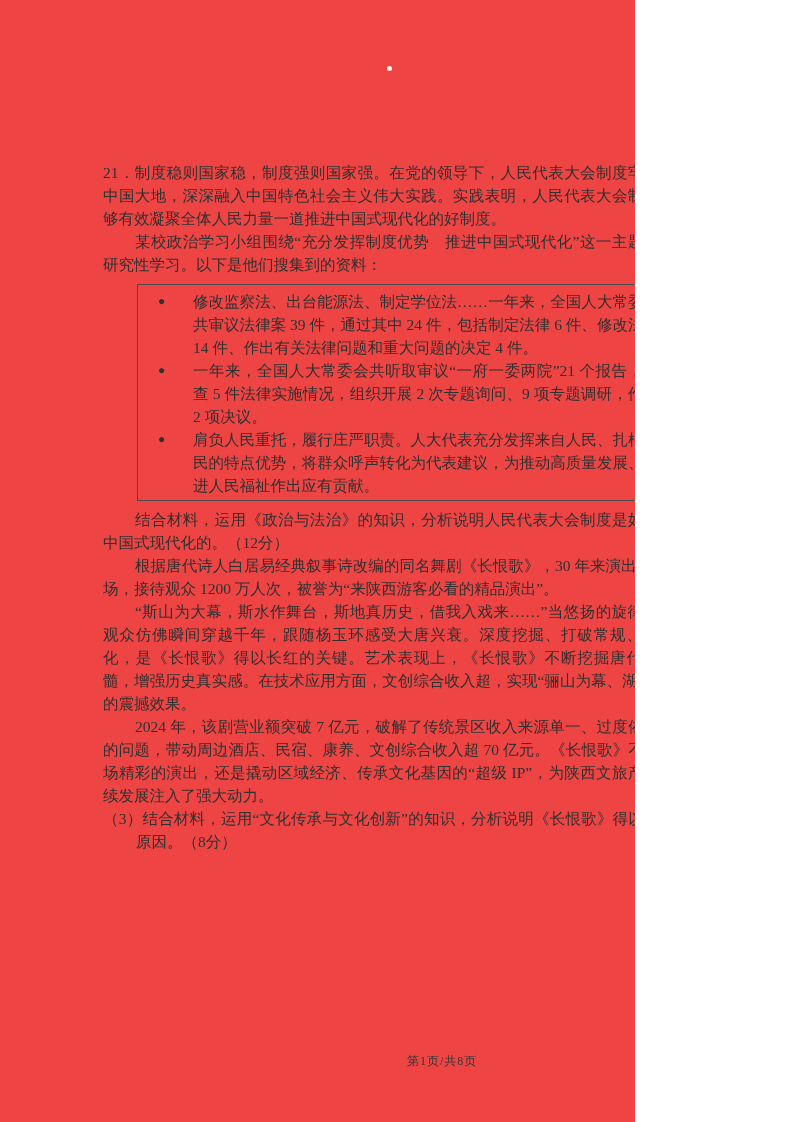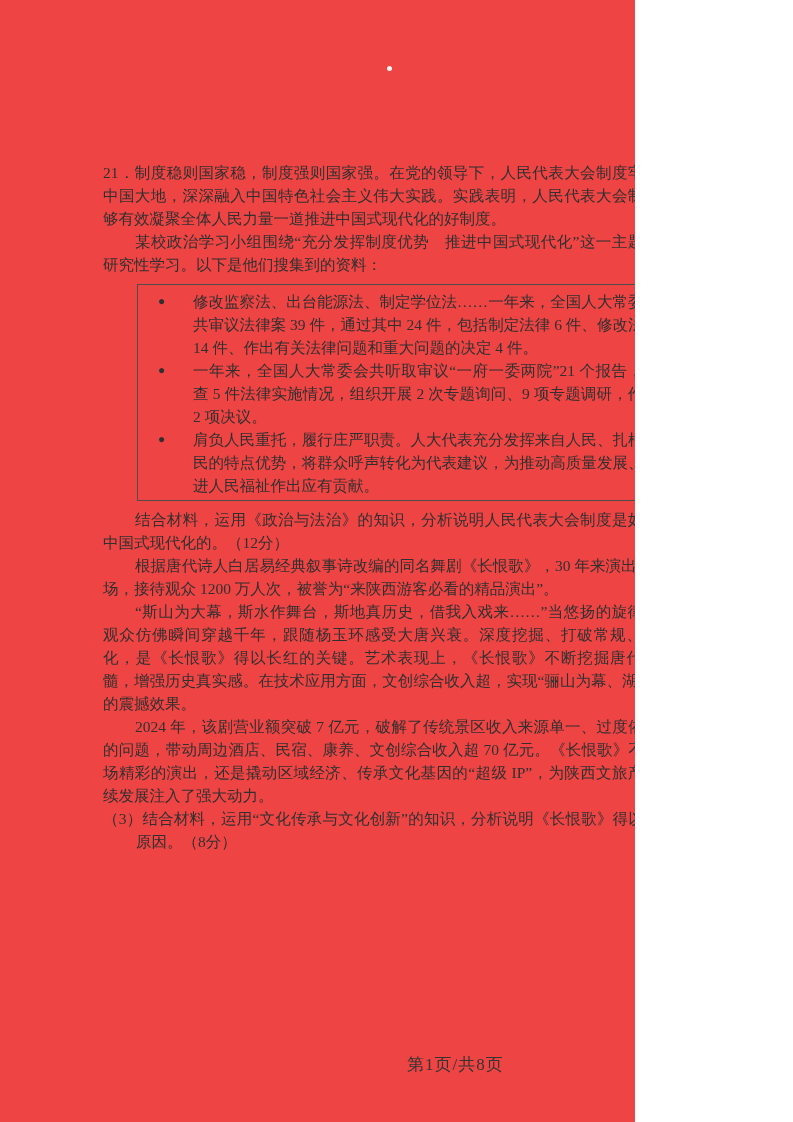--- a/index.html
+++ b/index.html
@@ -54,21 +54,21 @@
     margin-top: 2px;
   }
   .hanging {
     padding-left: 33px;
     text-indent: -33px;
   }
   .footer {
     position: absolute;
     left: 407px;
     top: 1053px;
-    font-size: 17px;
+    font-size: 12px;
     letter-spacing: 1px;
     color: #343434;
   }
   .scan-dot {
     position: absolute;
     left: 387px;
     top: 66px;
     width: 5px;
     height: 5px;
     border-radius: 50%;

